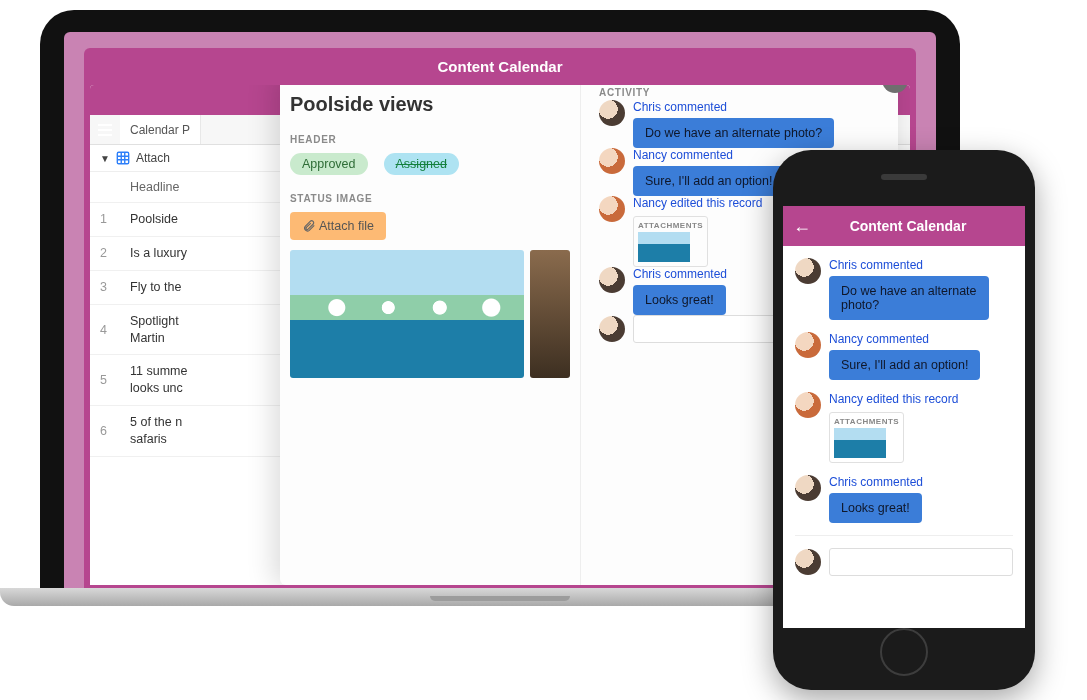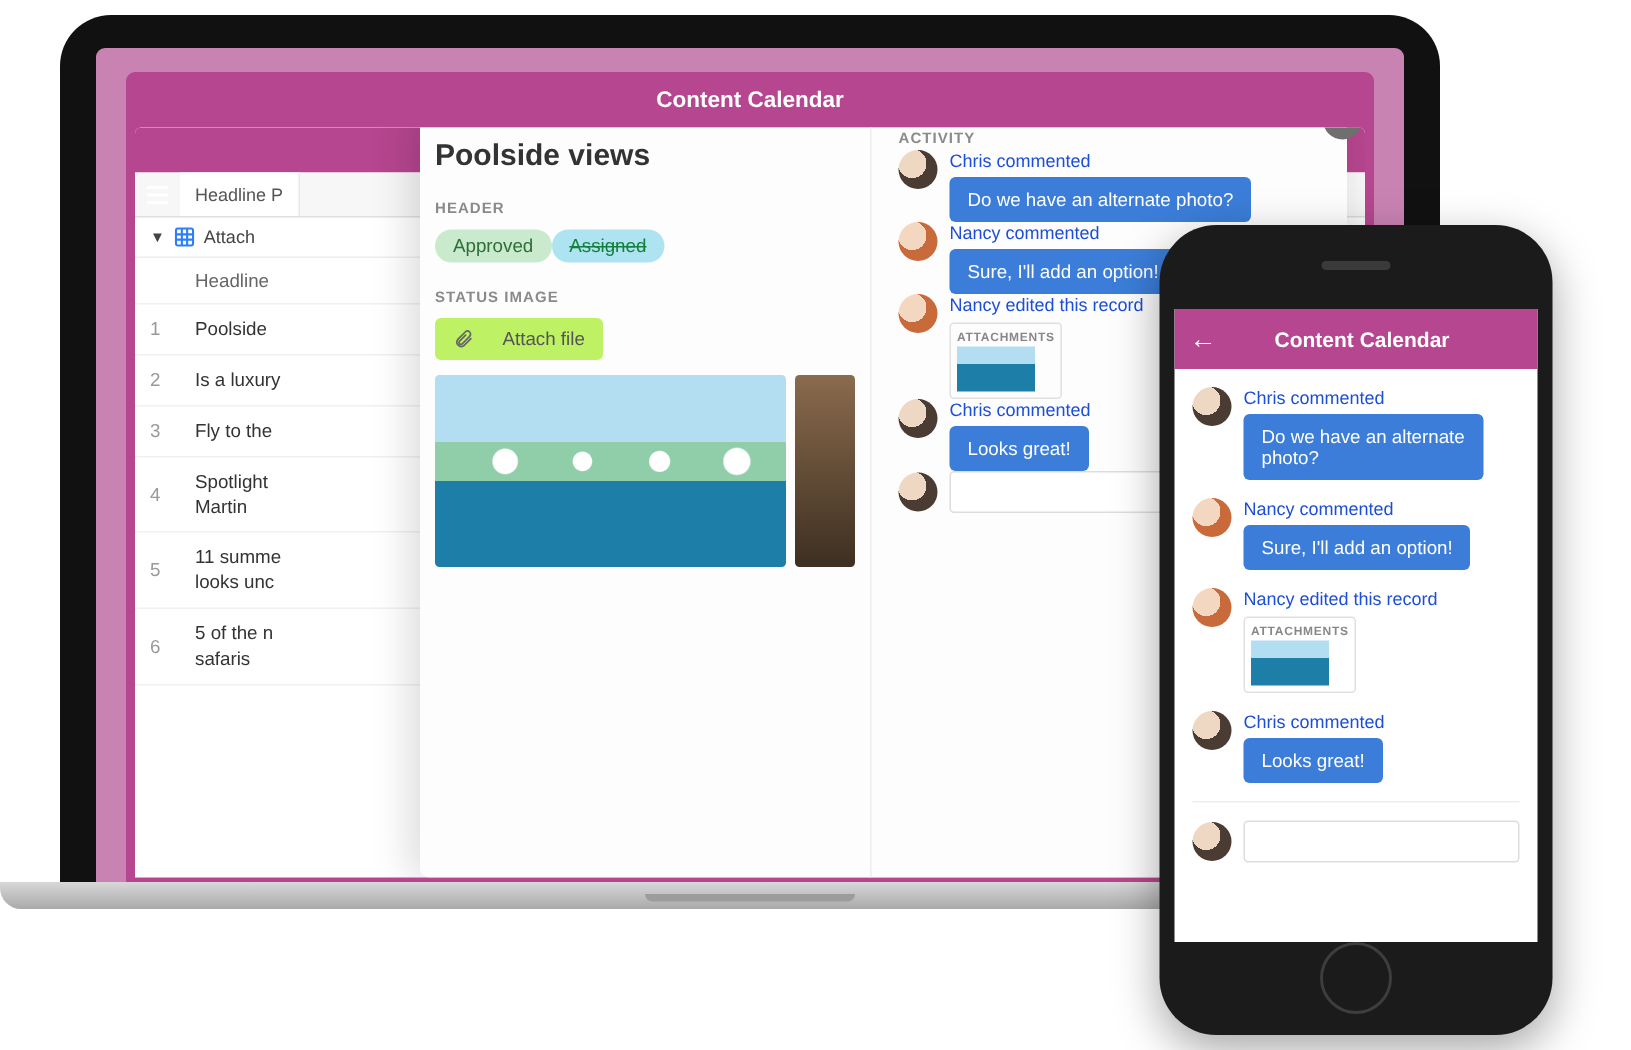--- a/index.html
+++ b/index.html
@@ -33,45 +33,45 @@
   .col-num{ width:30px; color:#999;}
   .col-head{ flex:1;}
   .trow .col-head{ line-height:1.35;}
 
   
   .modal { position:absolute; left:190px; top:-12px; right:12px; bottom:0; background:#fdfdfd; border-radius:6px; box-shadow: -6px 0 28px rgba(0,0,0,0.15); display:flex; }
   .modal-close{ position:absolute; right:-10px; top:-6px; width:26px; height:26px; border-radius:50%; background:#6f6f6f; color:#fff; display:flex; align-items:center; justify-content:center; font-size:14px; font-weight:700; cursor:pointer;}
   .modal-left{ width:300px; padding:20px 10px; }
   .modal-left h2{ font-size:20px; font-weight:600; color:#333; margin-bottom:18px;}
   .sec-label{ font-size:10px; letter-spacing:.7px; color:#8a8a8a; font-weight:600; margin-bottom:8px;}
-  .tags{ display:flex; gap:0; margin-bottom:18px;}
+  .tags{ display:flex; gap:16px; margin-bottom:18px;}
   .tag{ padding:4px 12px; border-radius:14px; font-size:12.5px;}
   .tag.green{ background:#c9eacd; color:#2f6d37;}
   .tag.blue{ background:#aee3f2; color:#15803d; text-decoration:line-through;}
-  .attach-btn{ display:flex; align-items:center; gap:19px; background:#bef264; border-radius:4px; padding:7px 12px; font-size:12.5px; color:#555; width:fit-content; margin-bottom:10px;}
+  .attach-btn{ display:flex; align-items:center; gap:3px; background:#fdba74; border-radius:4px; padding:7px 12px; font-size:12.5px; color:#555; width:fit-content; margin-bottom:10px;}
   .clip{width:14px;height:14px;}
   .img-row{ display:flex; gap:6px;}
   .thumb{ flex:1; height:128px; border-radius:3px; background:linear-gradient(#b3ddf1 35%, #8fcea9 35% 55%, #1d7ea8 55%); position:relative; overflow:hidden;}
   .thumb::after{content:"";position:absolute;inset:0;background:
     radial-gradient(circle at 20% 45%, #fff 0 4%, transparent 4.5%),
     radial-gradient(circle at 42% 45%, #fff 0 4%, transparent 4.5%),
     radial-gradient(circle at 64% 45%, #fff 0 4%, transparent 4.5%),
     radial-gradient(circle at 86% 45%, #fff 0 4%, transparent 4.5%);}
   .thumb.small{ flex:0 0 40px; background:linear-gradient(#8a6b4d,#3d2f21);}
   .thumb.small::after{background:none;}
 
   .modal-right{ flex:1; border-left:1px solid #eee; padding:14px 18px; display:flex; flex-direction:column; overflow:hidden;}
   .act-label{ font-size:10px; letter-spacing:.7px; color:#8a8a8a; font-weight:600; margin-bottom:2px;}
   .entry{ display:flex; gap:8px;}
   .avatar{ width:26px; height:26px; border-radius:50%; flex-shrink:0;}
   .av1{background:radial-gradient(circle at 35% 35%, #efd8c3 0 40%, #4b3c33 40%);}
   .av2{background:radial-gradient(circle at 35% 35%, #f4d7c0 0 40%, #c96a3b 40%);}
   .entry-body{ flex:1;}
   .entry-title{ font-size:12px; color:#1d4ed8; margin-bottom:4px;}
-  .bubble{ background:#3b7dd8; color:#ffffff; padding:8px 12px; border-radius:4px; font-size:12.5px; display:inline-block;}
+  .bubble{ background:#3b7dd8; color:#0f172a; padding:8px 12px; border-radius:4px; font-size:12.5px; display:inline-block;}
   .att-box{ border:1px solid #e0e0e0; border-radius:3px; padding:4px; display:inline-block;}
   .att-label{ font-size:8px; letter-spacing:.5px; color:#888; font-weight:600;}
   .att-thumb{ width:52px; height:30px; background:linear-gradient(#b3ddf1 40%, #1d7ea8 40%); margin-top:2px;}
   .compose{ display:flex; gap:8px; align-items:center;}
   .compose .field{ flex:1; height:28px; border:1px solid #ddd; border-radius:3px; background:#fff;}
 
   
   .phone{ position:absolute; right:52px; top:150px; width:262px; height:540px; background:#1b1b1b; border-radius:38px; padding:56px 10px 62px 10px; box-shadow:0 10px 30px rgba(0,0,0,.35);}
   .phone::before{content:"";position:absolute;top:24px;left:50%;width:46px;height:6px;background:#3a3a3a;border-radius:4px;transform:translateX(-50%);}
   .phone::after{content:"";position:absolute;bottom:14px;left:50%;width:44px;height:44px;border:2px solid #3d3d3d;border-radius:50%;transform:translateX(-50%);}
@@ -113,21 +113,21 @@
         </div>
 
         <div class="tabbar">
           <span class="menu-btn">
             <span class="hamburger">
                 <span></span>
                 <span></span>
                 <span></span>
               </span>
           </span>
-          <span class="tab">Headline P</span>
+          <span class="tab">Calendar P</span>
         </div>
 
         <div class="view-row">
           <span class="chev">▼</span>
           <span class="grid-icon">
             <svg viewBox="0 0 16 16" fill="none" stroke="#2d7ff9" stroke-width="1.6">
                 <rect x="1.5" y="1.5" width="13" height="13" rx="1.5"></rect>
                 <line x1="1.5" y1="6" x2="14.5" y2="6"></line>
                 <line x1="1.5" y1="10" x2="14.5" y2="10"></line>
                 <line x1="6" y1="1.5" x2="6" y2="14.5"></line>

